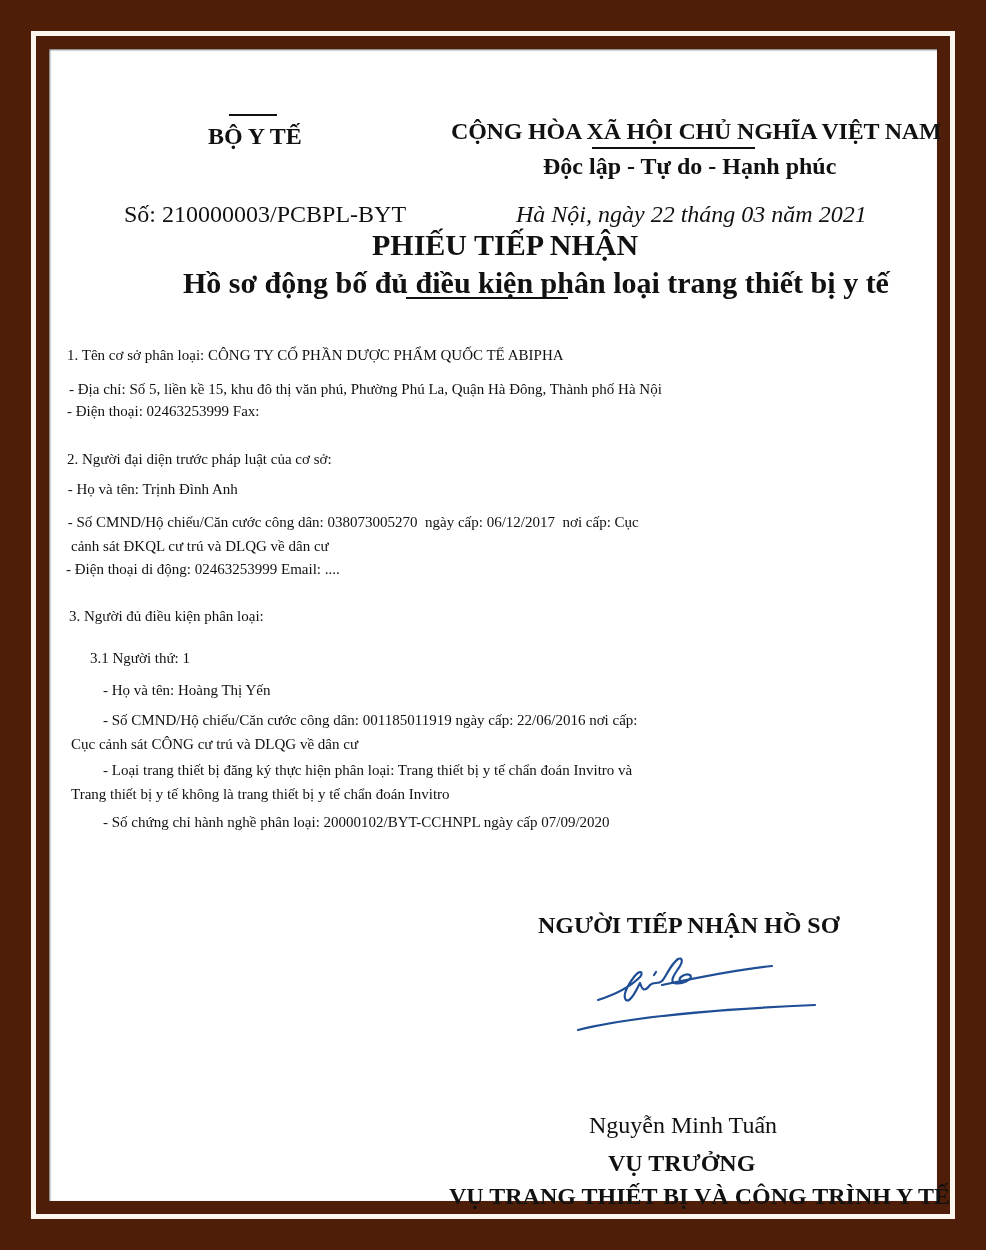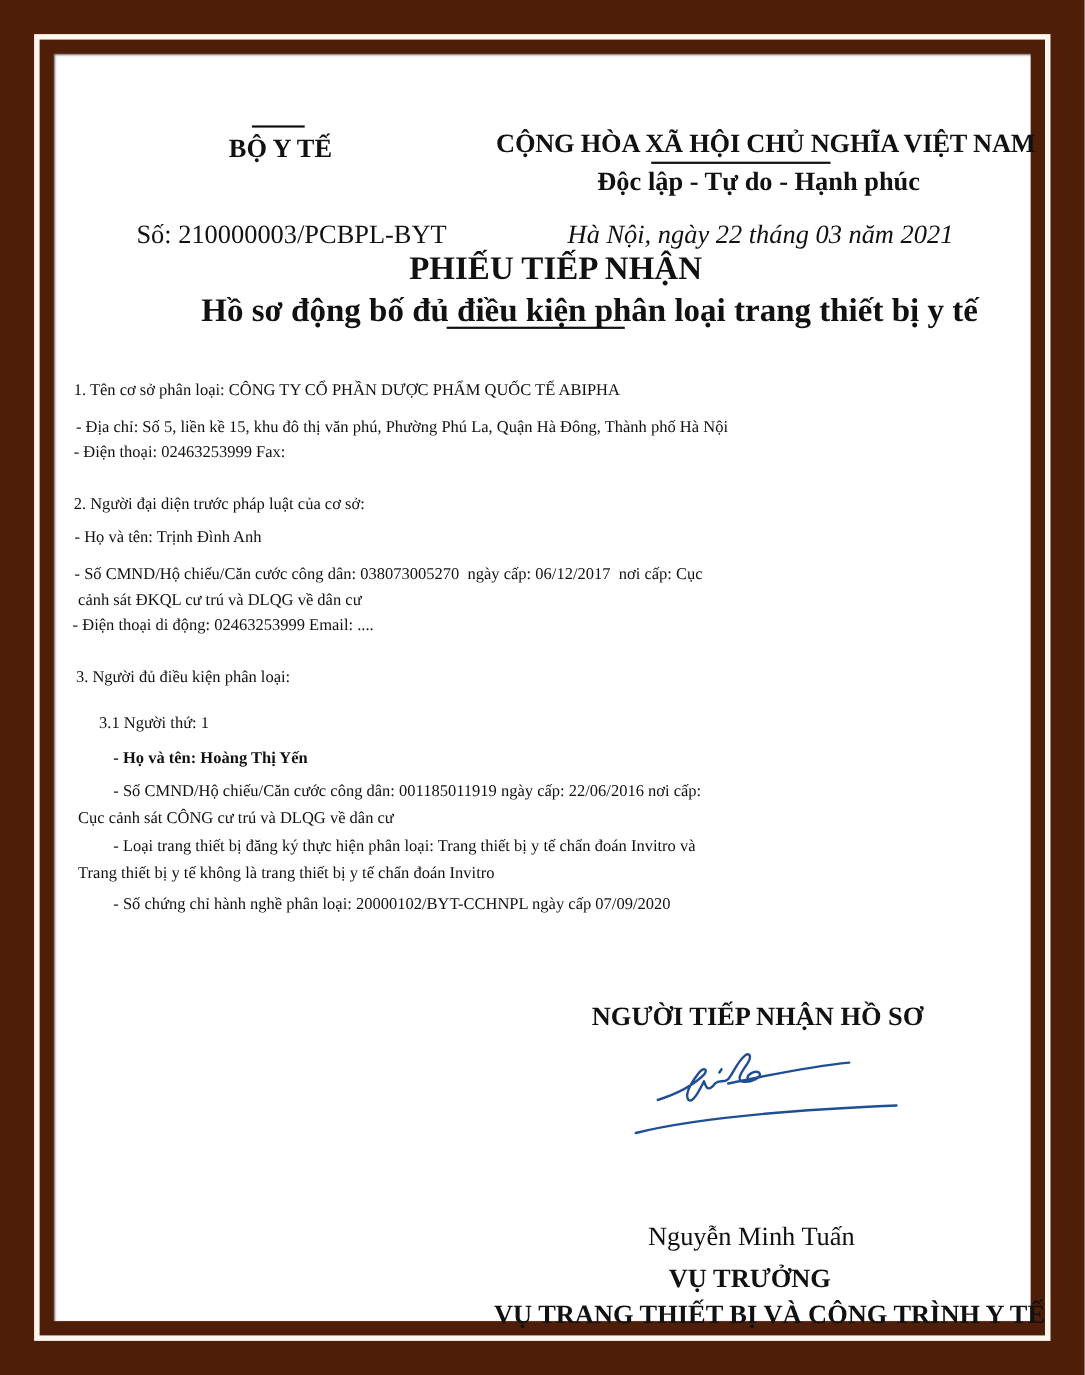--- a/index.html
+++ b/index.html
@@ -57,21 +57,21 @@
 <div class="abs body-text" style="left:67px;top:399px;">- Điện thoại: 02463253999  Fax:</div>
 
 <div class="abs body-text" style="left:67px;top:447px;">2. Người đại diện trước pháp luật của cơ sở:</div>
 <div class="abs body-text" style="left:64px;top:477px;white-space:pre;"> - Họ và tên: Trịnh Đình Anh</div>
 <div class="abs body-text" style="left:64px;top:510px;white-space:pre;"> - Số CMND/Hộ chiếu/Căn cước công dân: 038073005270  ngày cấp: 06/12/2017  nơi cấp: Cục</div>
 <div class="abs body-text" style="left:71px;top:534px;">cảnh sát ĐKQL cư trú và DLQG về dân cư</div>
 <div class="abs body-text" style="left:66px;top:557px;">- Điện thoại di động: 02463253999  Email: ....</div>
 
 <div class="abs body-text" style="left:69px;top:580px;margin-top:24px;">3. Người đủ điều kiện phân loại:</div>
 <div class="abs body-text" style="left:90px;top:646px;">3.1 Người thứ: 1</div>
-<div class="abs body-text" style="left:103px;top:678px;font-weight:bold;">- Họ và tên: Hoàng Thị Yến</div>
+<div class="abs body-text" style="left:103px;top:678px;">- Họ và tên: Hoàng Thị Yến</div>
 <div class="abs body-text" style="left:103px;top:708px;">- Số CMND/Hộ chiếu/Căn cước công dân: 001185011919  ngày cấp: 22/06/2016  nơi cấp:</div>
 <div class="abs body-text" style="left:71px;top:732px;">Cục cảnh sát CÔNG cư trú và DLQG về dân cư</div>
 <div class="abs body-text" style="left:103px;top:758px;">- Loại trang thiết bị đăng ký thực hiện phân loại: Trang thiết bị y tế chẩn đoán Invitro và</div>
 <div class="abs body-text" style="left:71px;top:782px;">Trang thiết bị y tế không là trang thiết bị y tế chẩn đoán Invitro</div>
 <div class="abs body-text" style="left:103px;top:810px;">- Số chứng chỉ hành nghề phân loại: 20000102/BYT-CCHNPL ngày cấp 07/09/2020</div>
 
 <div class="abs bold t20" style="left:538px;top:877px;">NGƯỜI TIẾP NHẬN HỒ SƠ</div>
 
 <svg class="sig-svg" width="260" height="90" viewBox="0 0 260 90">
   <g fill="none" stroke="#1f4e96" stroke-width="2.2" stroke-linecap="round" stroke-linejoin="round">

